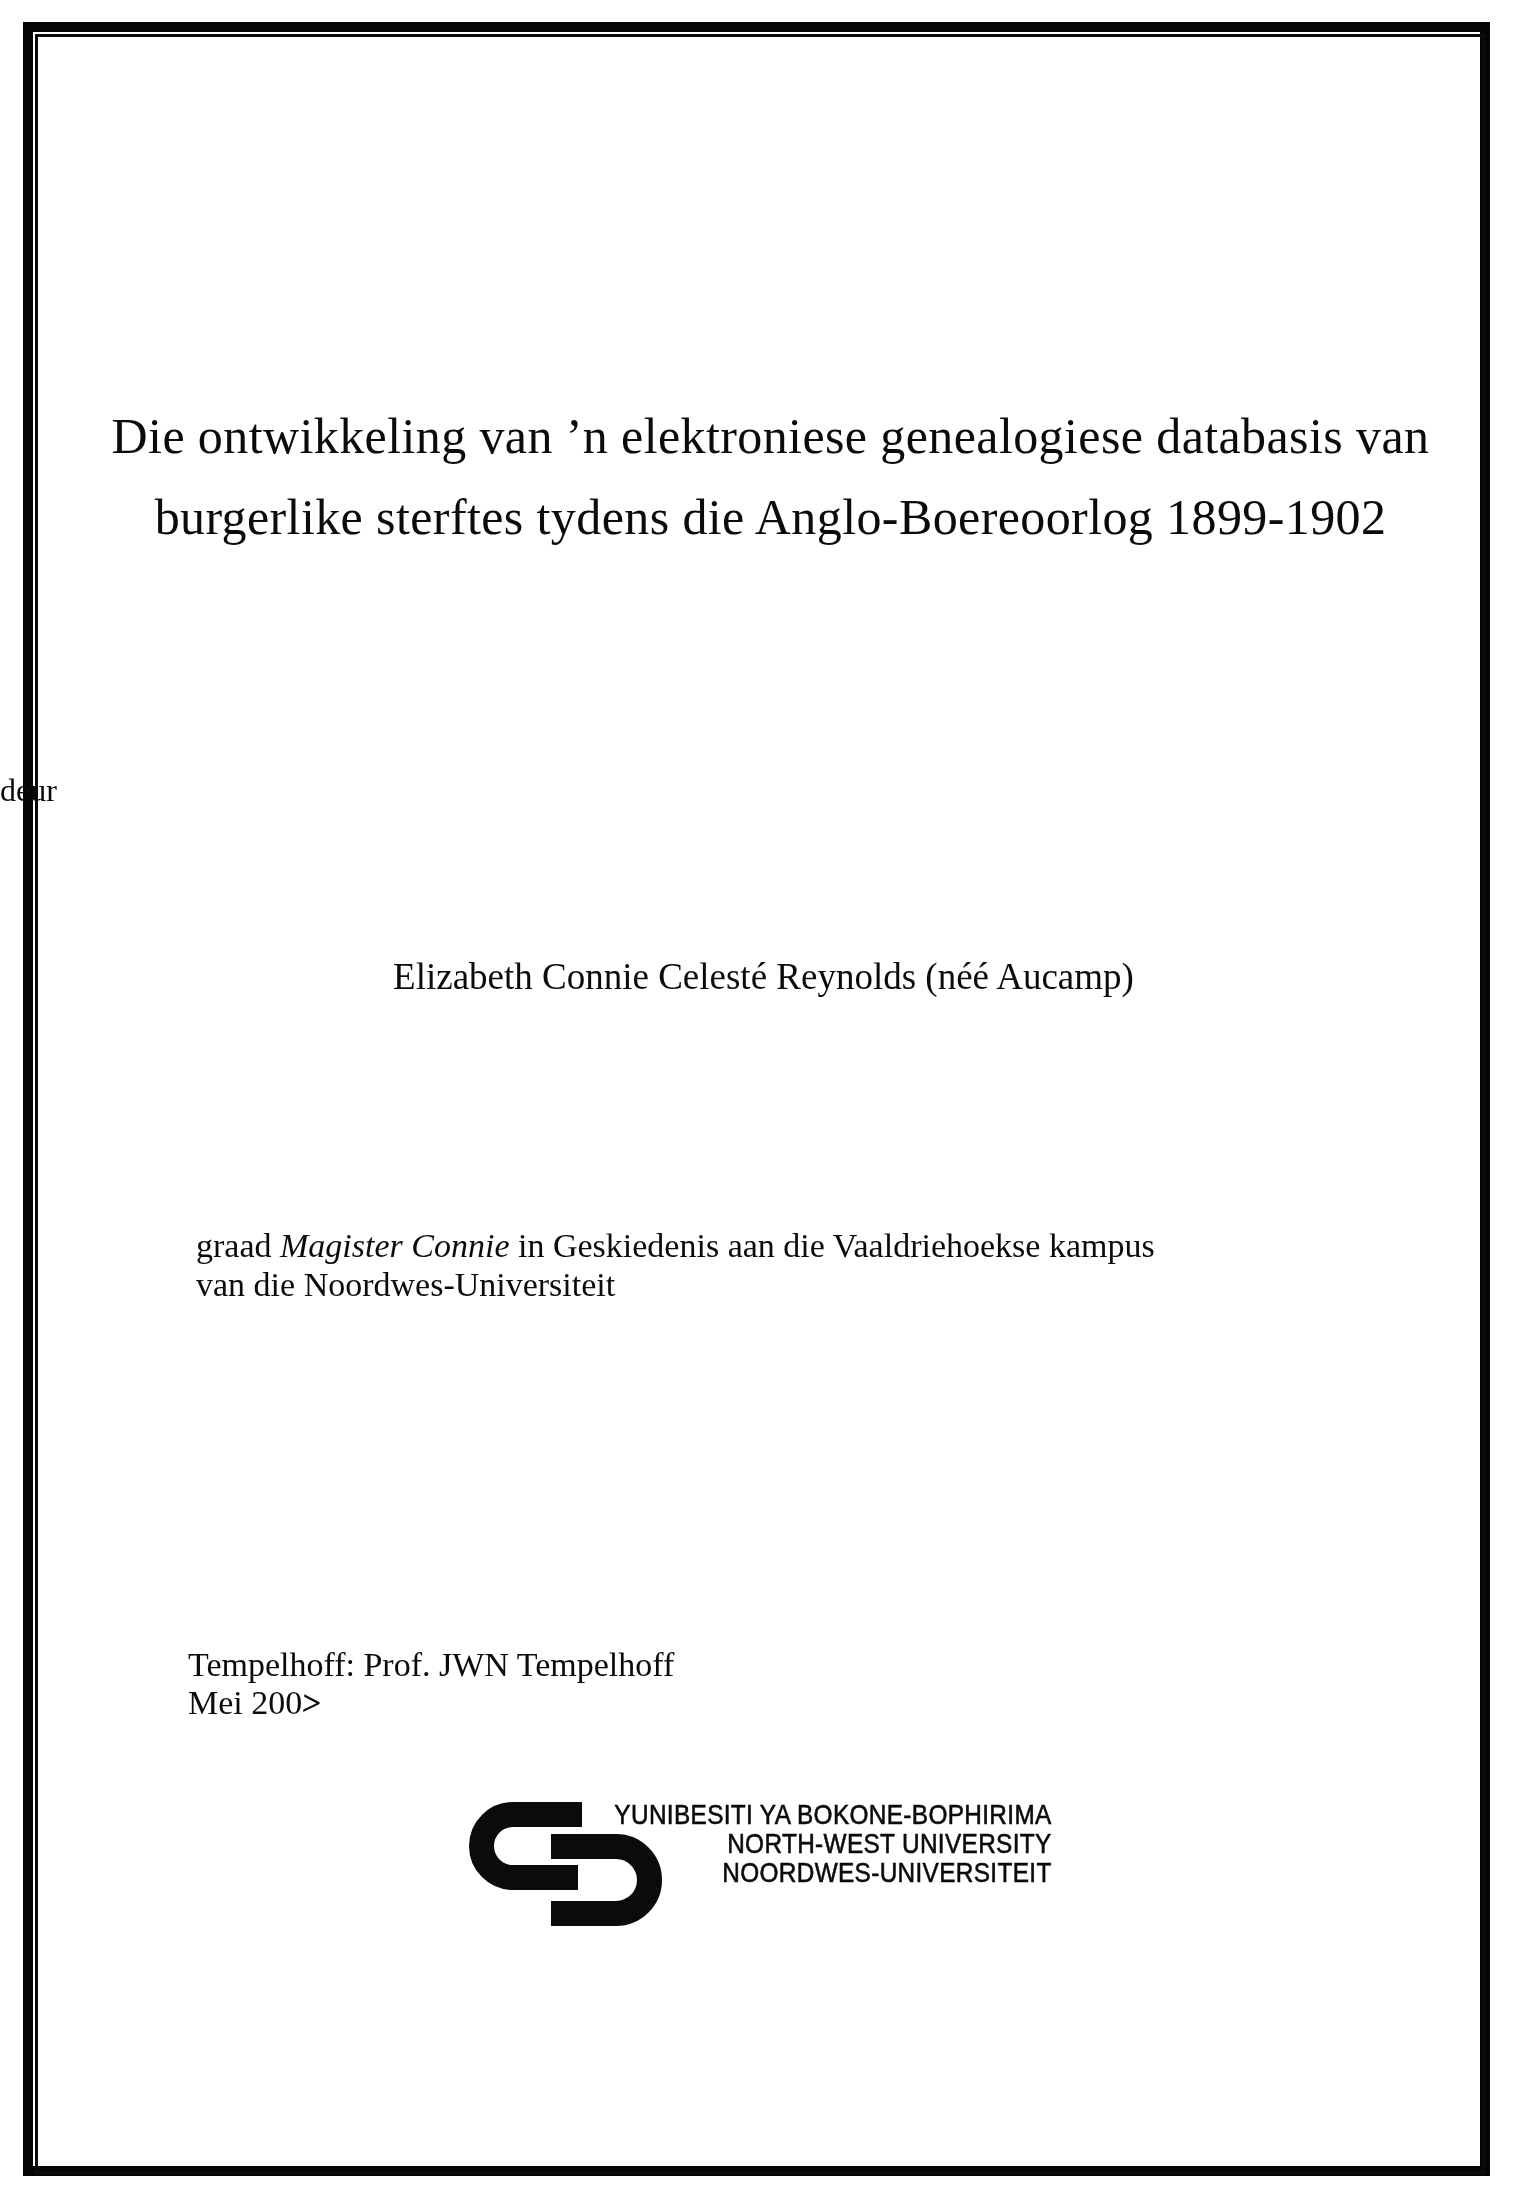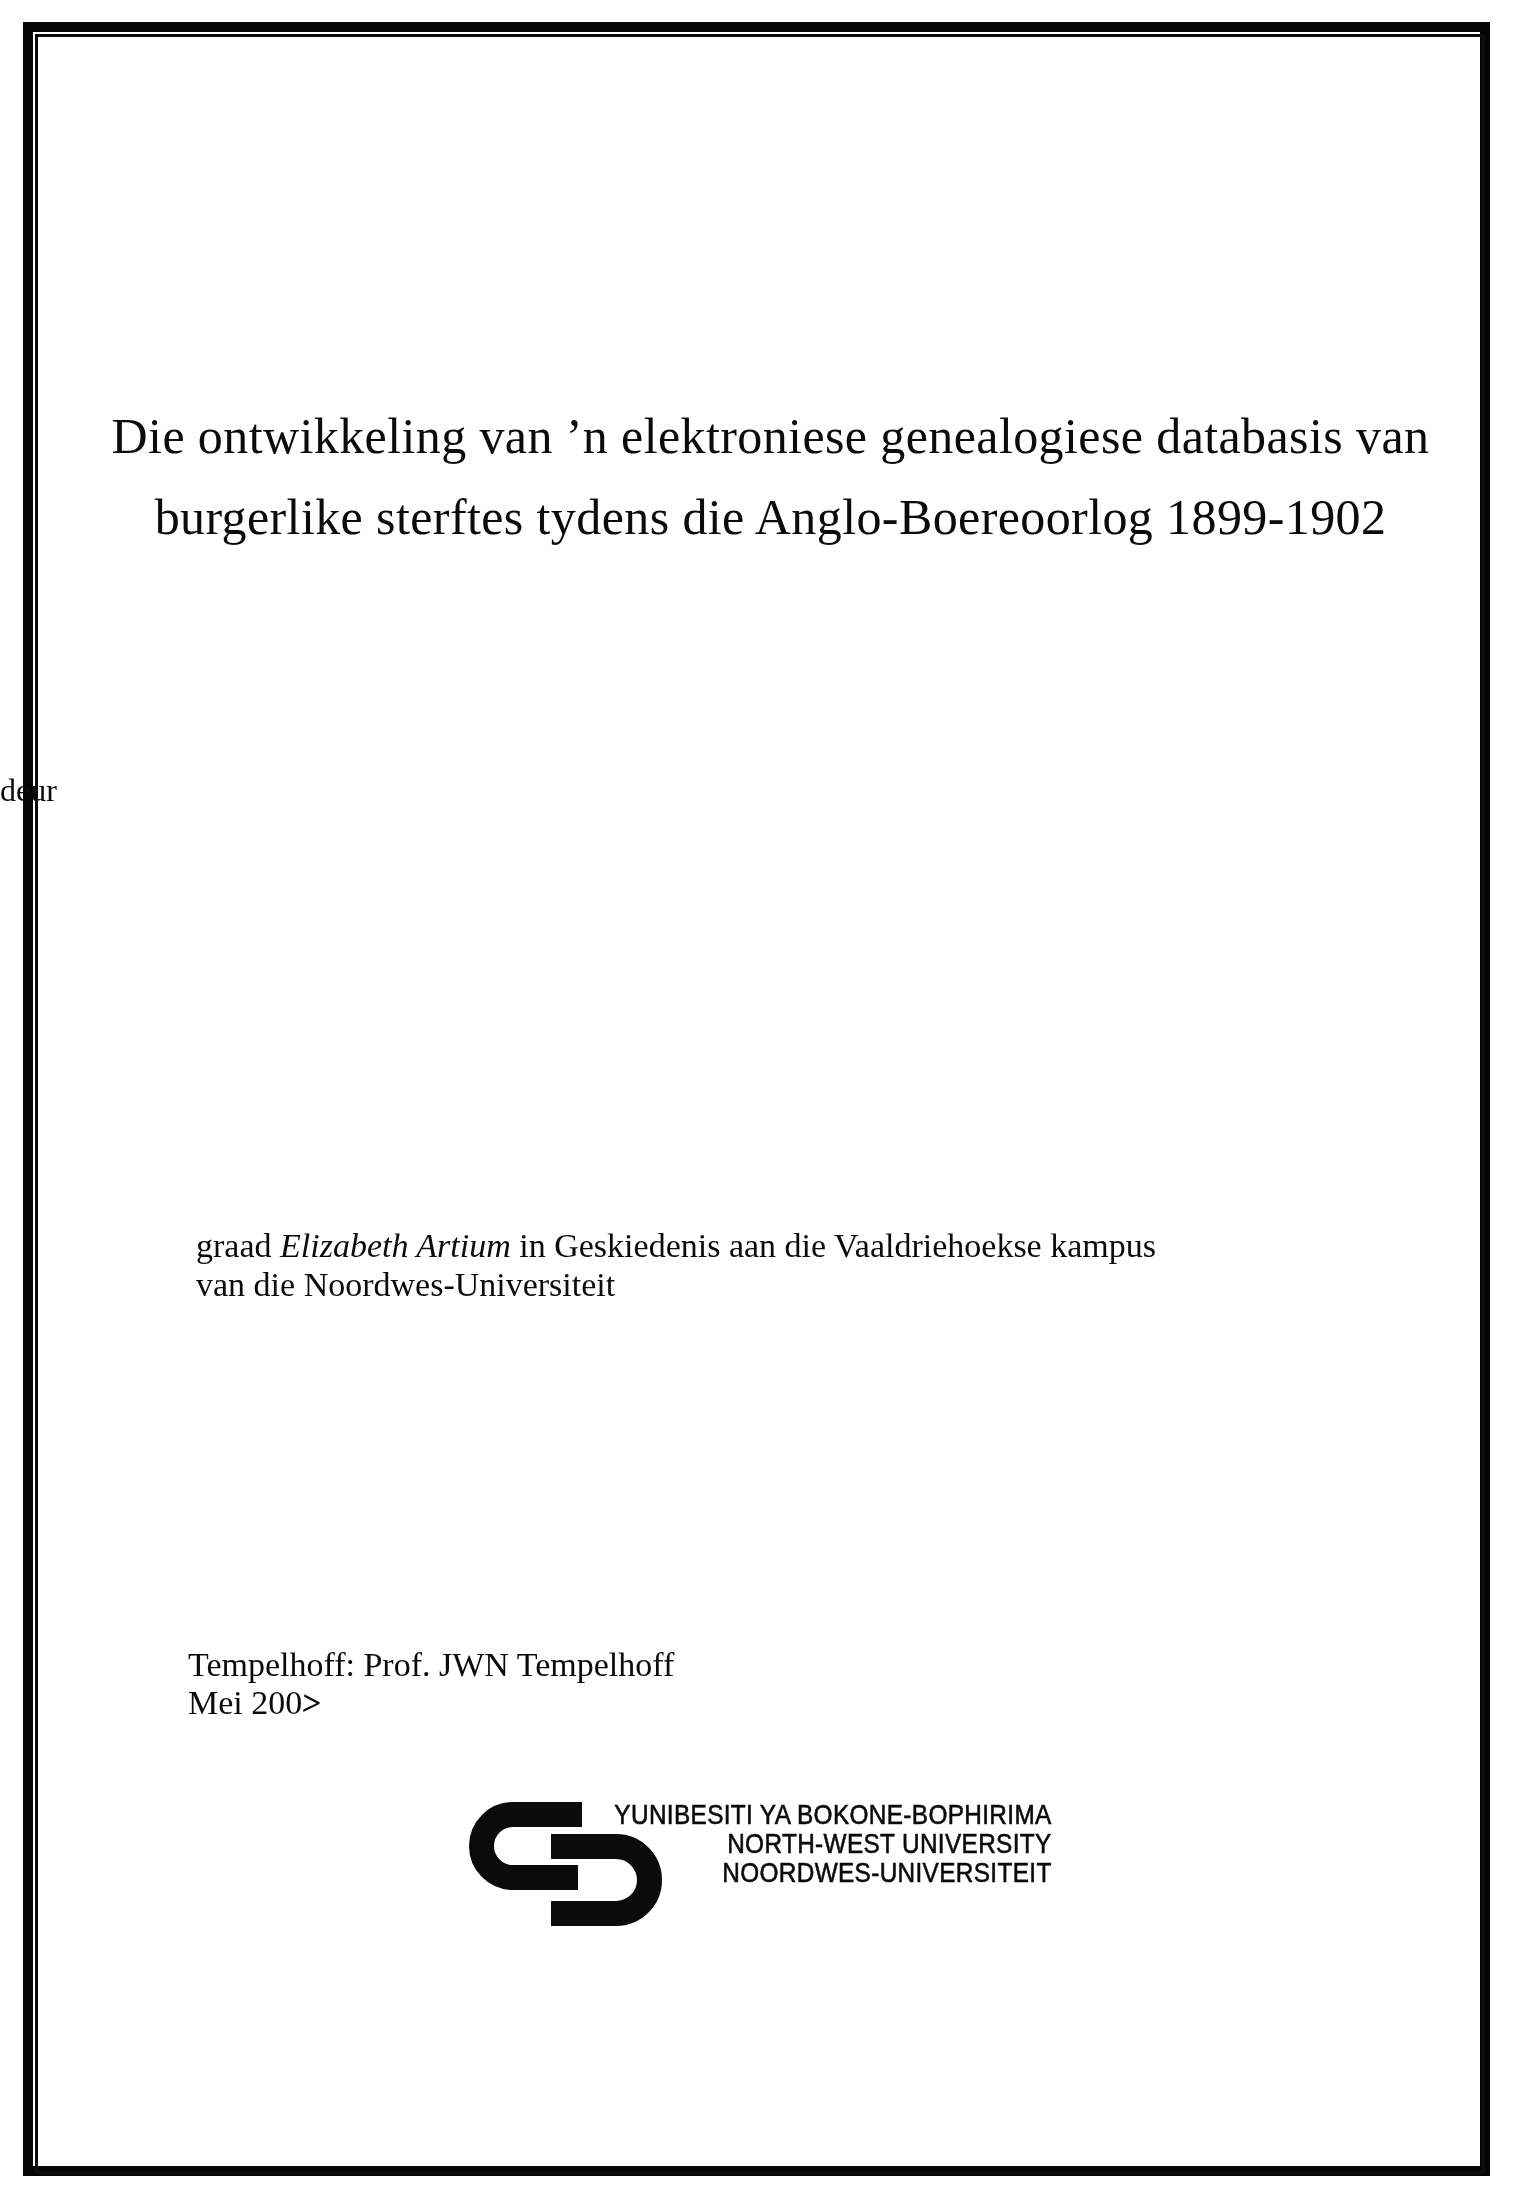--- a/index.html
+++ b/index.html
@@ -106,23 +106,24 @@
   <div class="frame-outer"></div>
   <div class="frame-inner"></div>
 
   <div class="title">
     <div>Die ontwikkeling van ’n elektroniese genealogiese databasis van</div>
     <div>burgerlike sterftes tydens die Anglo-Boereoorlog 1899-1902</div>
   </div>
 
   <div class="byline">deur</div>
 
+  <div class="author">Elizabeth Connie Celesté Reynolds (néé Aucamp)</div>
 
   <div class="statement">
-    <div><span>graad </span><span class="italic">Elizabeth Artium</span><span> in Geskiedenis aan die Vaaldriehoekse kampus</span></div>
+    <div><span>graad </span><span class="italic">Magister Connie</span><span> in Geskiedenis aan die Vaaldriehoekse kampus</span></div>
     <div>van die Noordwes-Universiteit</div>
   </div>
 
   <div class="supervisor-block">
     <div>Tempelhoff: Prof. JWN Tempelhoff</div>
     <div><span>Mei 200</span><span class="date-glyph">&gt;</span></div>
   </div>
 
   <svg class="logo-mark" viewBox="0 0 194 125" aria-hidden="true">
     <path d="M 114 12.5 L 45 12.5 A 31.5 31.5 0 0 0 45 75.5 L 110 75.5" fill="none" stroke="#0b0b0b" stroke-width="25" stroke-linecap="butt"></path>

